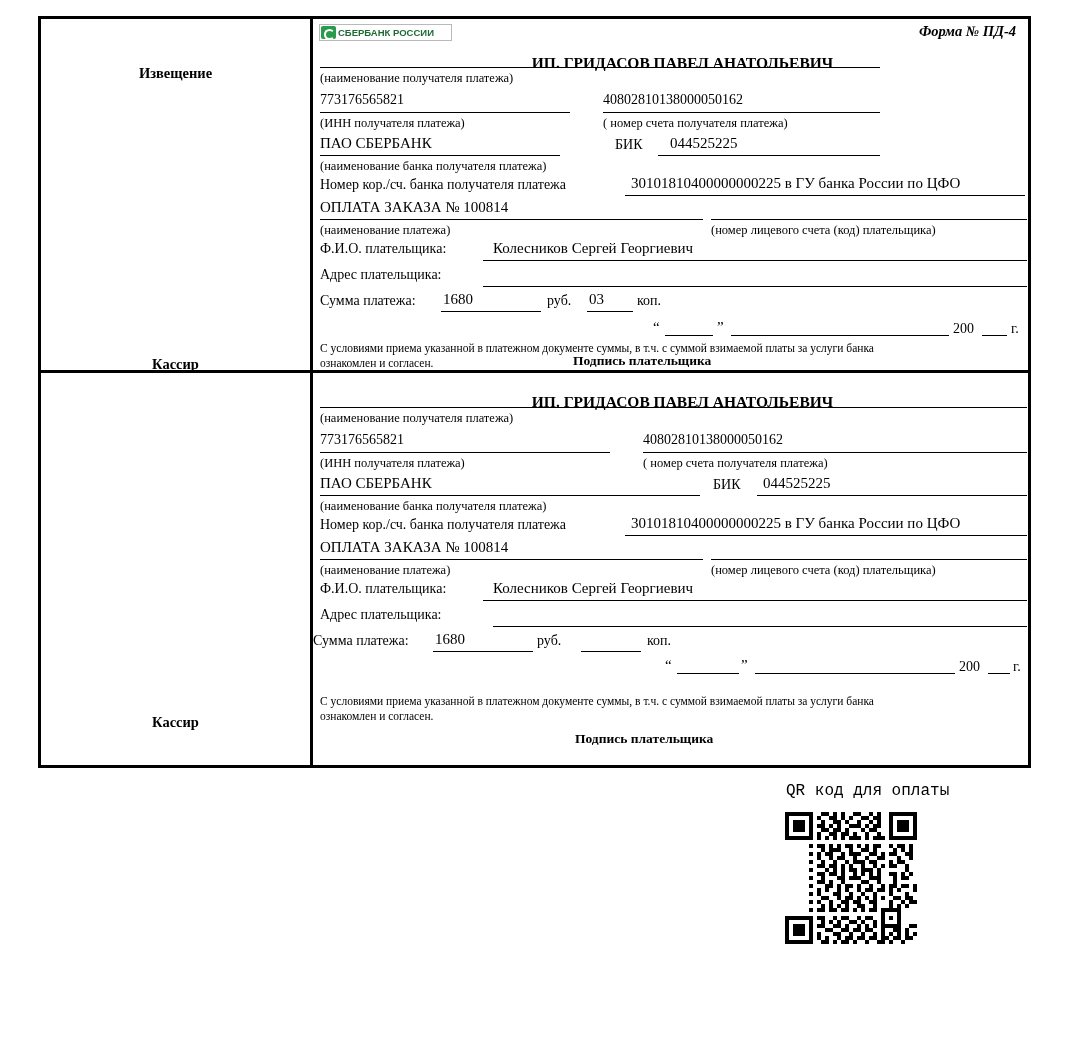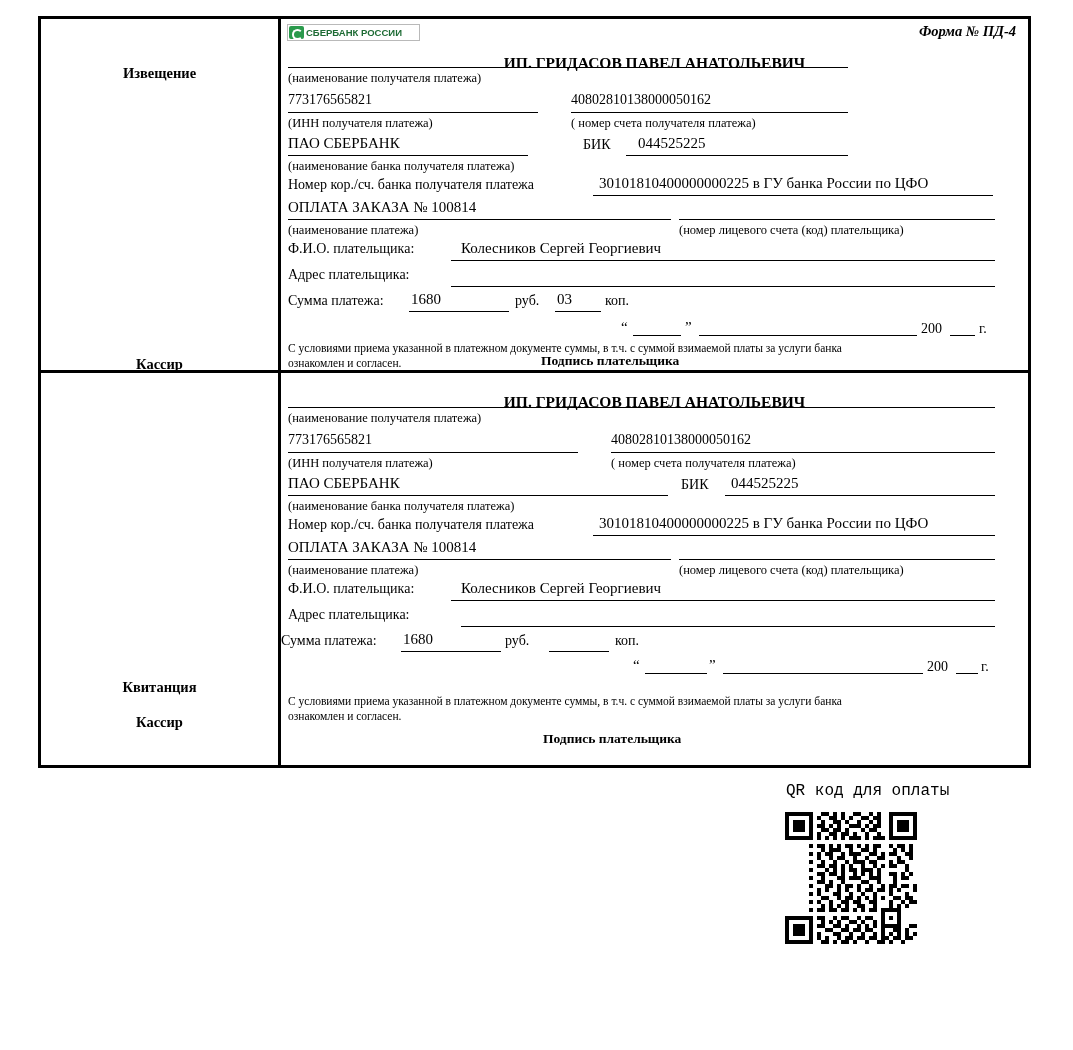--- a/index.html
+++ b/index.html
@@ -36,37 +36,37 @@
     box-sizing: border-box;
   }
   .half-top {
     height: 355px;
     border-bottom: 3px solid #000;
   }
   .half-bottom {
     height: 394px;
   }
   .stub {
-    width: 240px;
+    width: 272px;
     border-right: 3px solid #000;
     box-sizing: border-box;
     position: relative;
   }
   .stub-label {
     position: absolute;
     width: 100%;
     text-align: center;
     font-weight: bold;
     font-size: 14.5px;
   }
   .body-col {
     flex: 1;
     position: relative;
     box-sizing: border-box;
-    padding: 0;
+    padding: 12px;
   }
 
   
   .sber-logo {
     position: absolute;
     left: 6px;
     top: 5px;
     width: 131px;
     height: 15px;
     background: #ffffff;
@@ -241,21 +241,20 @@
         <div class="t tiny" style="left:7px; top:323px;">С условиями приема указанной в платежном документе суммы, в т.ч. с суммой взимаемой платы за услуги банка</div>
         <div class="t tiny" style="left:7px; top:338px;">ознакомлен и согласен.</div>
         <div class="t bold" style="left:260px; top:334px; font-size:13.5px;">Подпись плательщика</div>
 
       </div>
     </div>
 
     <div class="half half-bottom">
 
       <div class="stub">
-        <div class="stub-label" style="top:306px;">Квитанция</div>
         <div class="stub-label" style="top:341px;">Кассир</div>
       </div>
 
       <div class="body-col">
 
         <div class="rcpt-title" style="top:13px;">ИП. ГРИДАСОВ ПАВЕЛ АНАТОЛЬЕВИЧ</div>
         <div class="line" style="left:7px; top:34px; width:707px;"></div>
         <div class="t small ctr" style="left:7px; top:38px; width:707px;">(наименование получателя платежа)</div>
 
         <div class="t ctr" style="left:7px; top:59px; width:290px;">773176565821</div>

